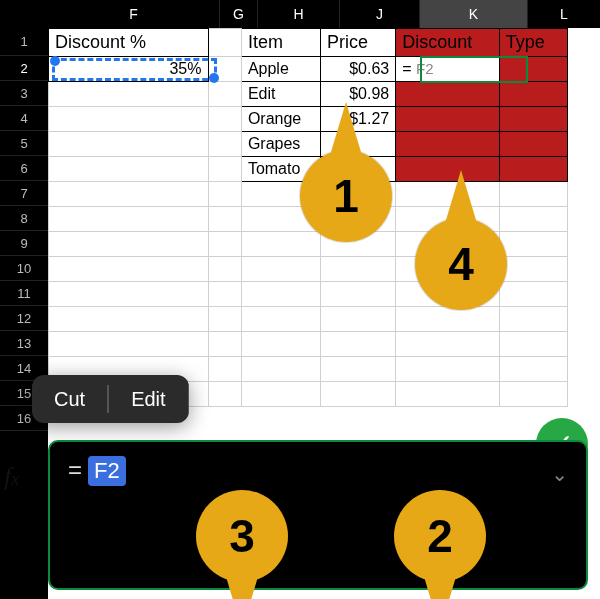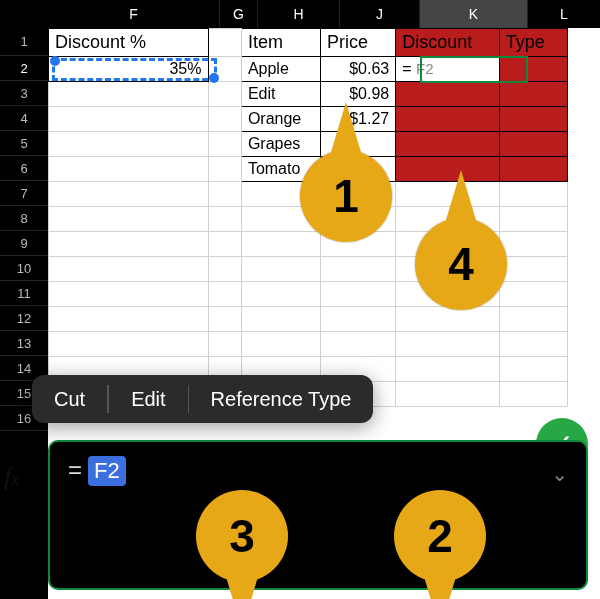--- a/index.html
+++ b/index.html
@@ -349,21 +349,20 @@
 <div class="checkfab" style="right:12px; top:418px; z-index:1">
   <span>✓</span>
 </div>
 
 <div class="ctxmenu" style="left:32px; top:375px; z-index:3">
   <div class="mi">Cut</div>
   <div class="sep"></div>
   <div class="sep"></div>
   <div class="mi">Edit</div>
   <div class="sep"></div>
-  <div class="mi">Reference Type</div>
 </div>
 
 <div class="fxlabel">
   <span>f</span><span class="sub">x</span>
 </div>
 
 <div class="fxbar" style="z-index:2">
   <span class="eq">=</span>
   <span class="ref">F2</span>
   <span class="chev">⌄</span>

